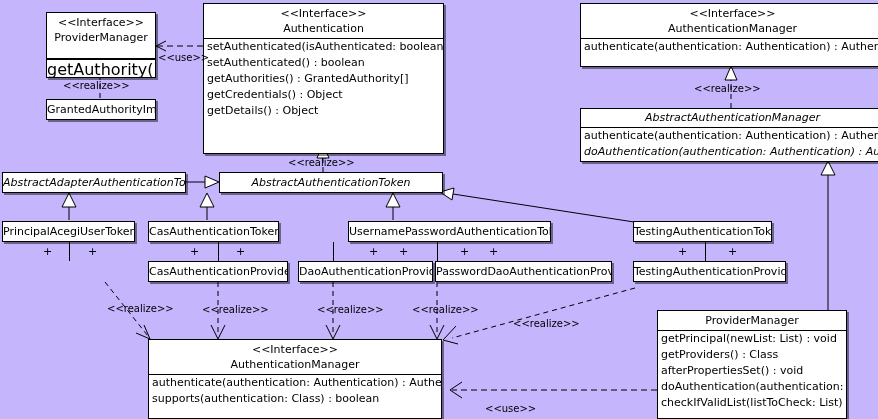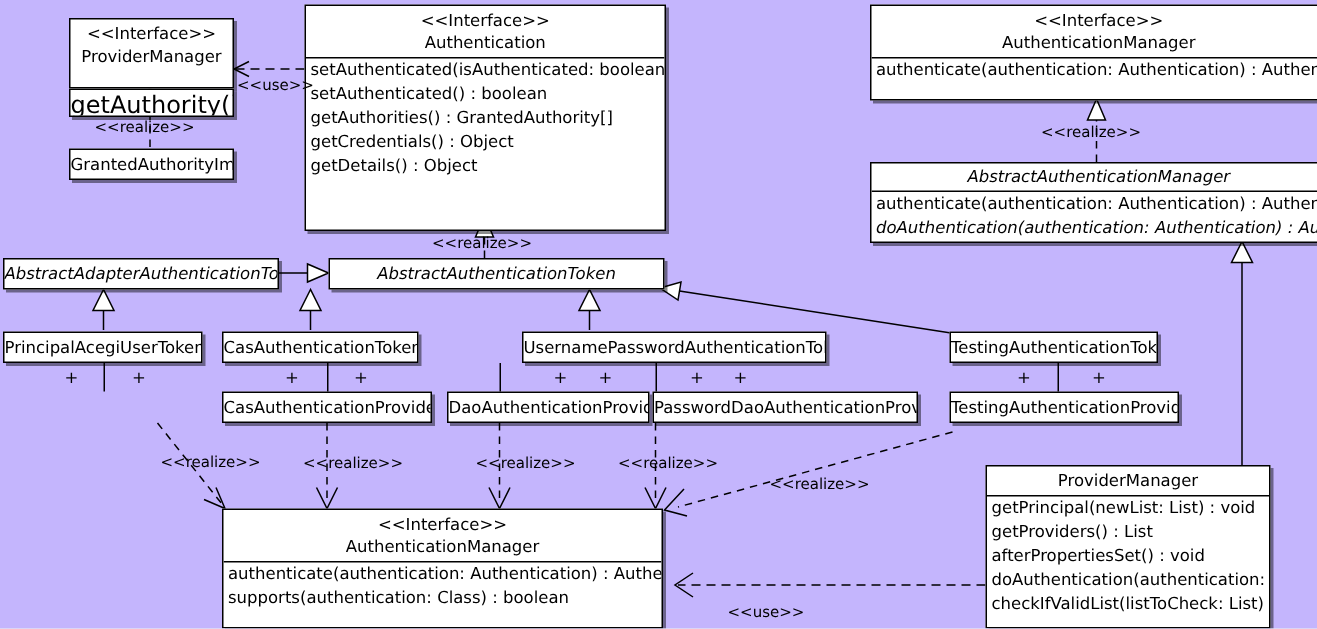--- a/index.html
+++ b/index.html
@@ -277,21 +277,21 @@
       <div class="op">supports(authentication: Class) : boolean</div>
     </div>
   </div>
 
   <div class="uml-box" style="left:657px; top:310px; width:190px; height:109px;">
     <div class="uml-head" style="padding-top:2px;">
       <span class="cname">ProviderManager</span>
     </div>
     <div class="uml-ops">
       <div class="op">getPrincipal(newList: List) : void</div>
-      <div class="op">getProviders() : List</div>
+      <div class="op">getProviders() : Class</div>
       <div class="op">afterPropertiesSet() : void</div>
       <div class="op">doAuthentication(authentication: Authentication) : Authentication</div>
       <div class="op">checkIfValidList(listToCheck: List) : void</div>
     </div>
   </div>
 
   <div class="edge-label" style="left:158px; top:52px;">&lt;&lt;use&gt;&gt;</div>
 
   <div class="edge-label" style="left:63px; top:80px;">&lt;&lt;realize&gt;&gt;</div>
 

